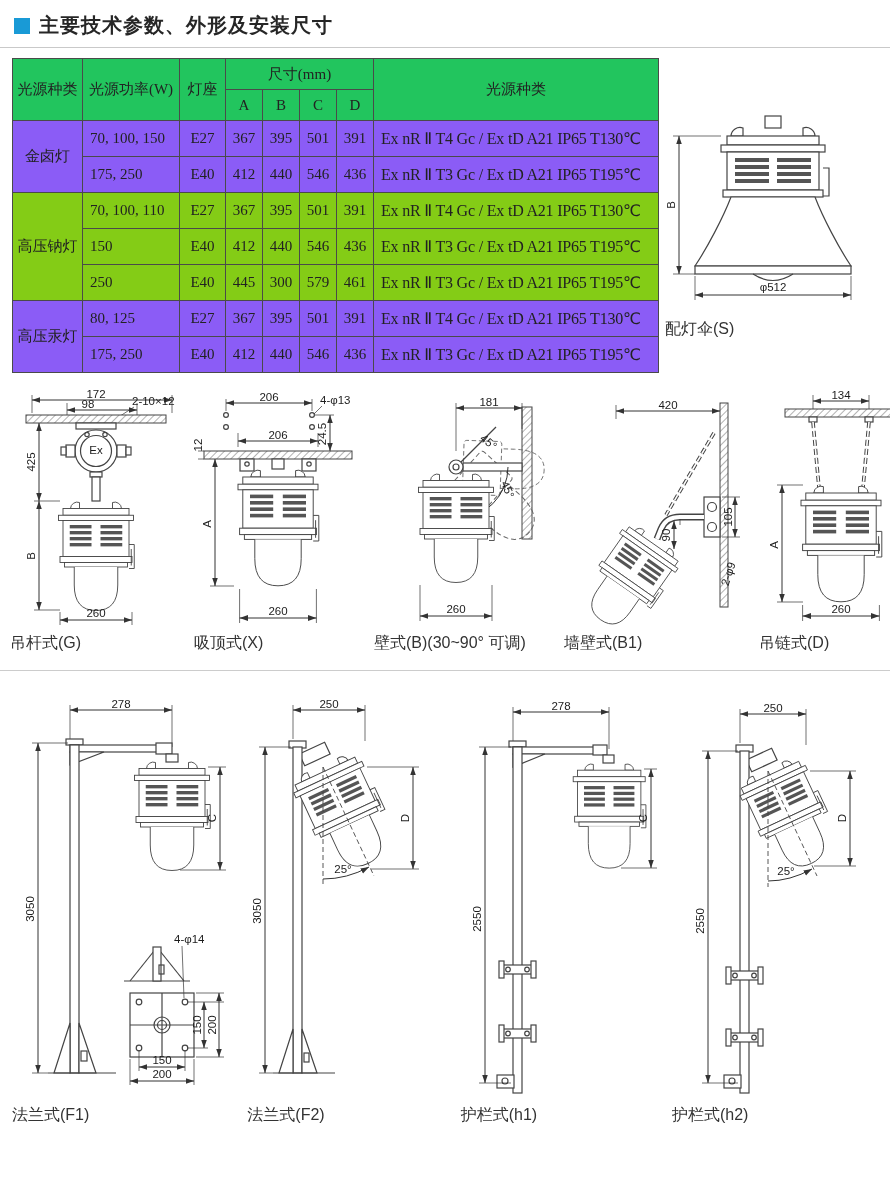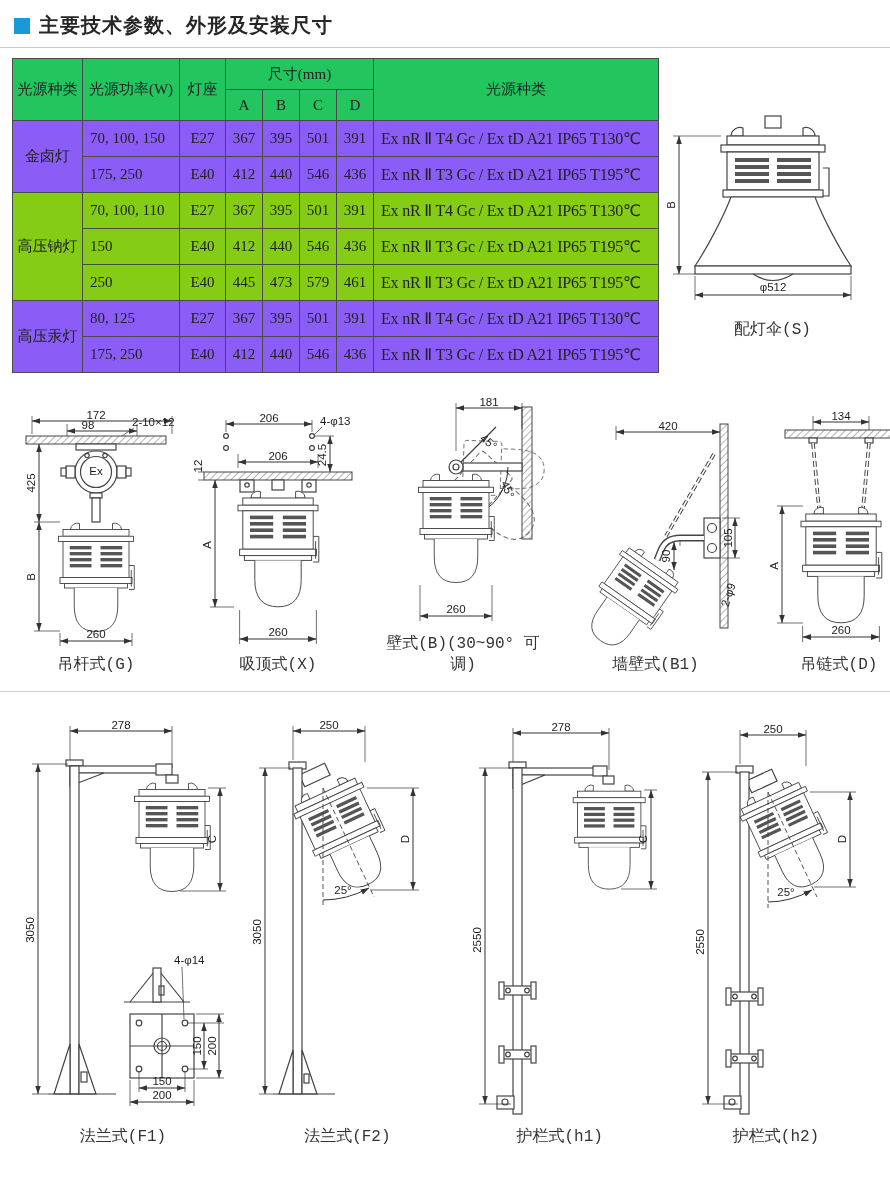--- a/index.html
+++ b/index.html
@@ -13,21 +13,21 @@
   .top{display:flex;align-items:flex-start;padding:0 12px;gap:6px;}
   table.spec{border-collapse:collapse;font-family:"Liberation Serif",serif;table-layout:fixed;width:646px;flex:none;}
   table.spec th,table.spec td{border:1px solid #4a4a4a;text-align:center;padding:0 2px;overflow:hidden;}
   table.spec thead th{background:#22c55e;font-weight:normal;font-size:15px;height:30px;margin-top:29px;}
   table.spec tbody td{font-size:15px;height:35px;background:#8b5cf6;}
   table.spec tbody td.lft{text-align:left;padding-left:7px;}
   table.spec tbody tr.gray td{background:#84cc16;}
   table.spec td.exm{font-size:16px;text-align:left;padding-left:7px;letter-spacing:-0.2px;}
   
   .shade-wrap{margin-left:auto;text-align:center;padding-top:52px;}
-  .caption{font-size:16px;color:#333;margin-top:4px;text-align:center;font-family:Liberation Mono, monospace;}
+  .caption{font-size:16px;color:#333;margin-top:4px;text-align:left;font-family:Liberation Sans, sans-serif;}
   .mid{display:flex;justify-content:space-between;align-items:flex-end;padding:16px 20px 0 10px;gap:12px;}
   .bot{display:flex;justify-content:space-between;align-items:flex-end;padding:10px 10px 0 12px;margin-top:16px;border-top:1px solid #ccc;}
   .fig{text-align:center;}
   
   svg{display:block;margin:0 auto;}
   .drw{stroke:#444;fill:#fff;stroke-width:1.2;}
   .drwn{stroke:#444;fill:none;stroke-width:1.2;}
   .vent{fill:#555;stroke:none;}
   .dim{stroke:#333;stroke-width:1;fill:none;}
   .ext{stroke:#333;stroke-width:0.7;fill:none;}
@@ -149,21 +149,21 @@
           <td>412</td>
           <td>440</td>
           <td>546</td>
           <td>436</td>
           <td class="exm">Ex nR Ⅱ T3 Gc / Ex tD A21 IP65 T195℃</td>
         </tr>
         <tr class="gray">
           <td class="lft">250</td>
           <td>E40</td>
           <td>445</td>
-          <td>473</td>
+          <td>300</td>
           <td>579</td>
           <td>461</td>
           <td class="exm">Ex nR Ⅱ T3 Gc / Ex tD A21 IP65 T195℃</td>
         </tr>
         <tr>
           <td rowspan="2">高压汞灯</td>
           <td class="lft">80, 125</td>
           <td>E27</td>
           <td>367</td>
           <td>395</td>

